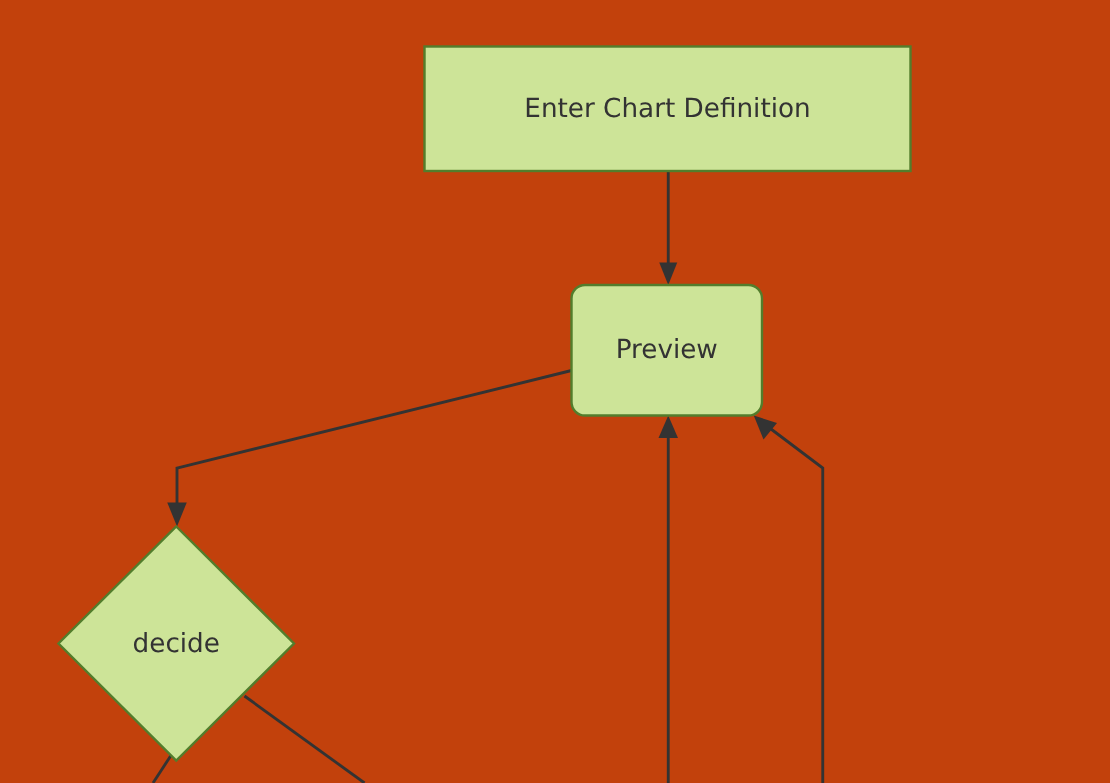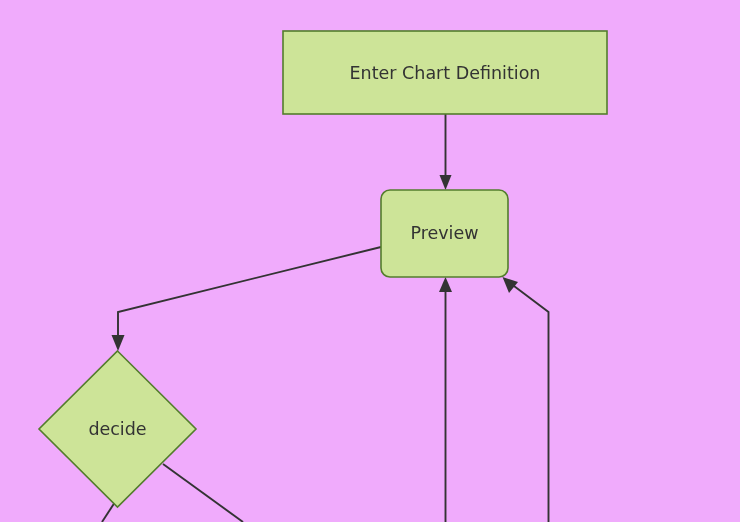--- a/index.html
+++ b/index.html
@@ -8,21 +8,21 @@
     padding: 0;
     background: #ffffff;
   }
   body {
     font-family: "DejaVu Sans", "Liberation Sans", sans-serif;
   }
   #canvas {
     position: relative;
     width: 740px;
     height: 522px;
-    background: #f0abfc;
+    background: #c2410c;
     overflow: hidden;
   }
   #flow-svg {
     position: absolute;
     left: 0;
     top: 0;
     width: 740px;
     height: 522px;
   }
   .node-shape {

